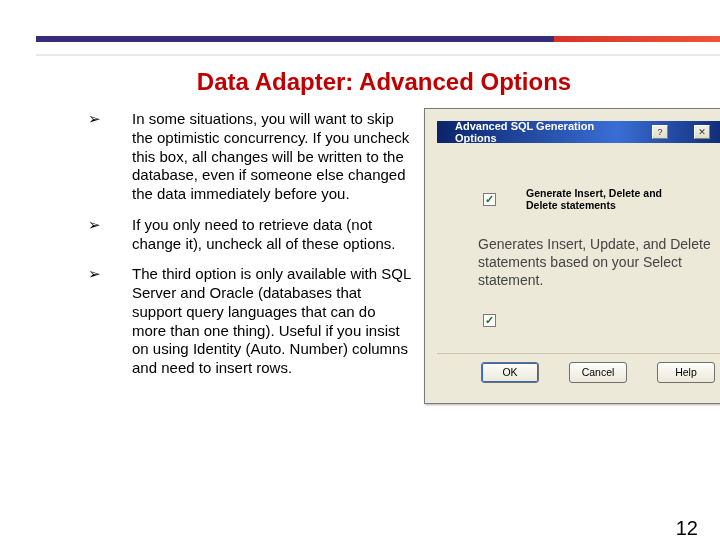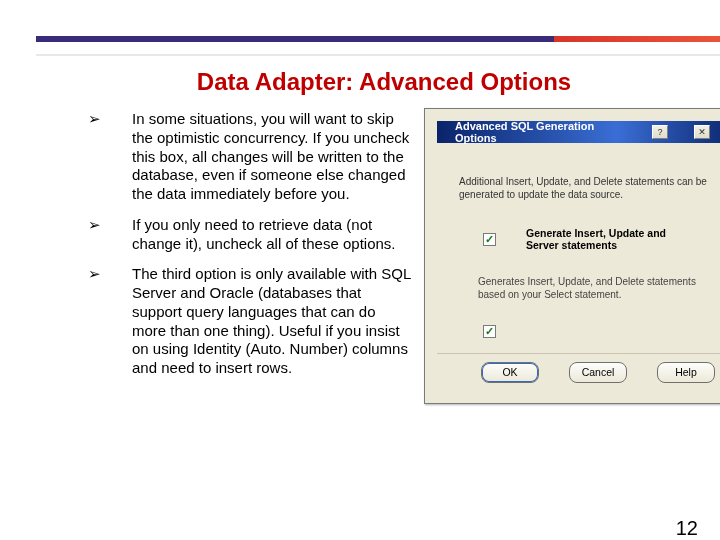--- a/index.html
+++ b/index.html
@@ -129,21 +129,21 @@
     content: "✓";
     font-size: 11px;
     line-height: 1;
     color: #1a7a1a;
     font-weight: bold;
   }
   .chk.disabled { background: #ece9d8; border-color: #b0b0a0; }
   .opt-label { font-size: 10.5px; font-weight: bold; color: #000; }
   .opt-label.disabled { color: #a0a090; }
   .opt-desc {
-    font-size: 10px;
+    font-size: 14px;
     color: #444;
     margin: 3px 0 12px 19px;
     line-height: 1.3;
   }
   .opt-desc.disabled { color: #a0a090; }
   .dlg-footer {
     position: absolute;
     bottom: 0; left: 0; right: 0;
     height: 38px;
     border-top: 1px solid #c8c4b0;
@@ -152,21 +152,21 @@
     align-items: center;
     justify-content: flex-end;
     gap: 6px;
     padding-right: 10px;
   }
   .btn {
     min-width: 58px;
     height: 21px;
     background: linear-gradient(#fdfdfb, #ece9d8);
     border: 1px solid #707070;
-    border-radius: 8px;
+    border-radius: 3px;
     font-size: 10.5px;
     color: #000;
     text-align: center;
     line-height: 19px;
     padding: 0 6px;
   }
   .btn.default { box-shadow: 0 0 0 1px #316ac5 inset; }
 </style>
 </head>
 <body>
@@ -192,26 +192,25 @@
 
 <div class="dialog">
   <div class="titlebar">
     <span class="titlebar-text">Advanced SQL Generation Options</span>
     <div class="tb-buttons">
       <div class="tb-btn">?</div>
       <div class="tb-btn">✕</div>
     </div>
   </div>
   <div class="dlg-body">
-    <div class="dlg-intro">Additional Insert, Update, and Delete statements can be generated to update the data source.</div>
 
     <div class="opt">
       <div class="opt-row">
         <span class="chk checked"></span>
-        <span class="opt-label">Generate Insert, Update and Server statements</span>
+        <span class="opt-label">Generate Insert, Delete and Delete statements</span>
       </div>
       <div class="opt-desc">Generates Insert, Update, and Delete statements based on your Select statement.</div>
     </div>
 
     <div class="opt">
       <div class="opt-row">
         <span class="chk checked"></span>
       </div>
     </div>
 

